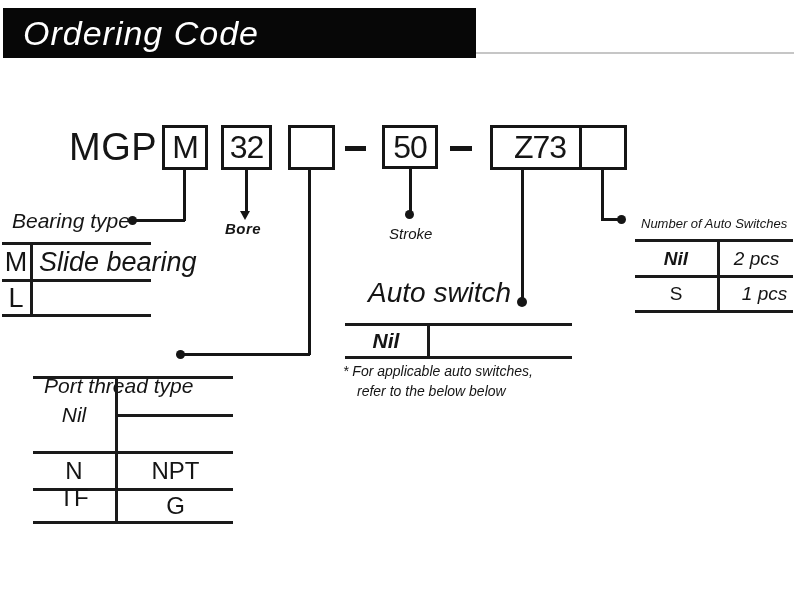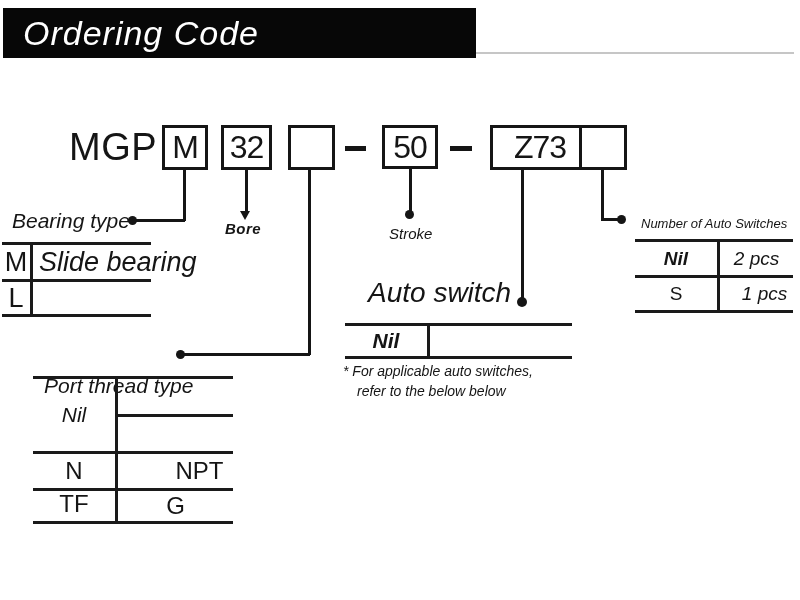--- a/index.html
+++ b/index.html
@@ -90,22 +90,22 @@
 
 <div class="abs" style="left:33px;top:376px;width:200px;height:148px;">
   <div class="abs trule" style="left:0;top:0;width:200px;height:3px;"></div>
   <div class="abs trule" style="left:82px;top:38px;width:118px;height:2.5px;"></div>
   <div class="abs trule" style="left:0;top:75px;width:200px;height:3px;"></div>
   <div class="abs trule" style="left:0;top:112px;width:200px;height:2.5px;"></div>
   <div class="abs trule" style="left:0;top:145px;width:200px;height:3px;"></div>
   <div class="abs trule" style="left:82px;top:0;width:2.5px;height:148px;"></div>
   <div class="cell center it" style="left:0;top:3px;width:82px;height:72px;font-size:21px;">Nil</div>
   <div class="cell center" style="left:0;top:78px;width:82px;height:34px;font-size:24px;">N</div>
-  <div class="cell center" style="left:85px;top:78px;width:115px;height:34px;font-size:24px;margin-left:24px;">NPT</div>
-  <div class="cell center" style="left:0;top:112px;width:82px;height:31px;font-size:24px;">TF</div>
+  <div class="cell center" style="left:85px;top:78px;width:115px;height:34px;font-size:24px;">NPT</div>
+  <div class="cell center" style="left:0;top:106px;width:82px;height:31px;font-size:24px;">TF</div>
   <div class="cell center" style="left:85px;top:114px;width:115px;height:31px;font-size:24px;">G</div>
 </div>
 
 <div class="abs" style="left:345px;top:323px;width:227px;height:35px;">
   <div class="abs trule" style="left:0;top:0;width:227px;height:2.5px;"></div>
   <div class="abs trule" style="left:0;top:33px;width:227px;height:2.5px;"></div>
   <div class="abs trule" style="left:82px;top:0;width:2.5px;height:35px;"></div>
   <div class="cell center it bold" style="left:0;top:2px;width:82px;height:31px;font-size:21px;">Nil</div>
 </div>
 <div class="abs lbl" style="left:343px;top:363px;font-size:14px;">* For applicable auto switches,</div>

